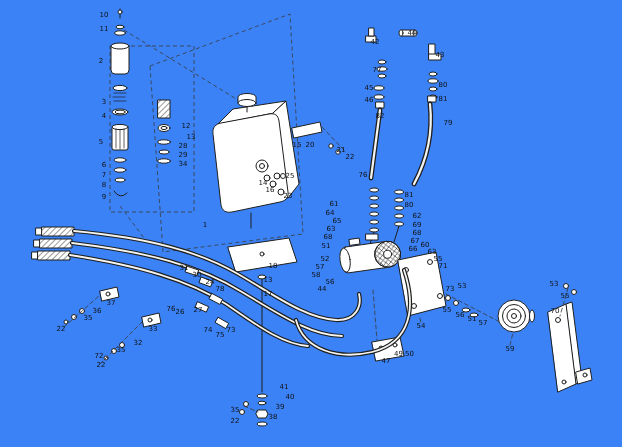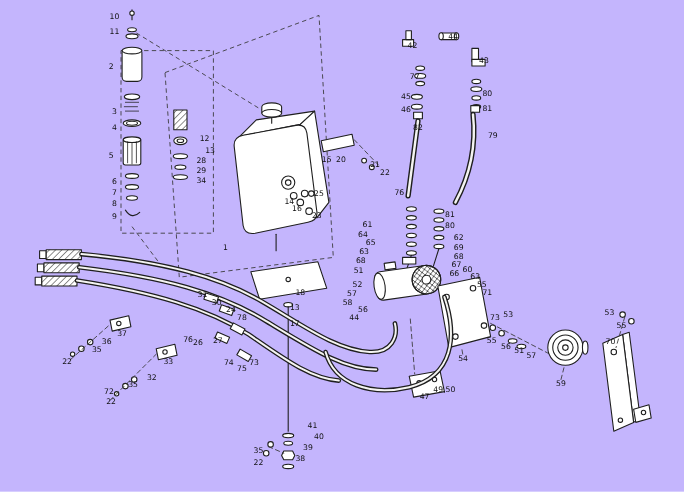--- a/index.html
+++ b/index.html
@@ -13,21 +13,21 @@
   .dash{fill:none;stroke:#3a3a3a;stroke-width:0.8;stroke-dasharray:4 3;}
   .hose-outer{fill:none;stroke:#1f1f1f;stroke-width:4.2;stroke-linecap:round;}
   .hose-inner{fill:none;stroke:#f4f4f1;stroke-width:1.8;stroke-linecap:round;}
   .tube-outer{fill:none;stroke:#1f1f1f;stroke-width:4.8;stroke-linecap:round;}
   .tube-inner{fill:none;stroke:#f4f4f1;stroke-width:2.2;stroke-linecap:round;}
   .callout{font-family:"DejaVu Sans",sans-serif;font-size:7px;fill:#111;text-anchor:middle;}
 </style>
 </head>
 <body>
 
-<div class="stage" style="background: #c4b5fd;">
+<div class="stage" style="background: #3b82f6;">
 <svg id="diagram-svg" viewBox="0 0 622 447" width="622" height="447" xmlns="http://www.w3.org/2000/svg">
   <defs>
     <pattern id="hatch" width="4" height="4" patternUnits="userSpaceOnUse" patternTransform="rotate(45)">
       <rect width="4" height="4" fill="#ffffff"></rect>
       <line x1="0" y1="0" x2="0" y2="4" stroke="#333" stroke-width="1"></line>
     </pattern>
     <pattern id="xhatch" width="5" height="5" patternUnits="userSpaceOnUse">
       <rect width="5" height="5" fill="#ffffff"></rect>
       <path d="M0,0 L5,5 M5,0 L0,5" stroke="#333" stroke-width="0.7"></path>
     </pattern>

